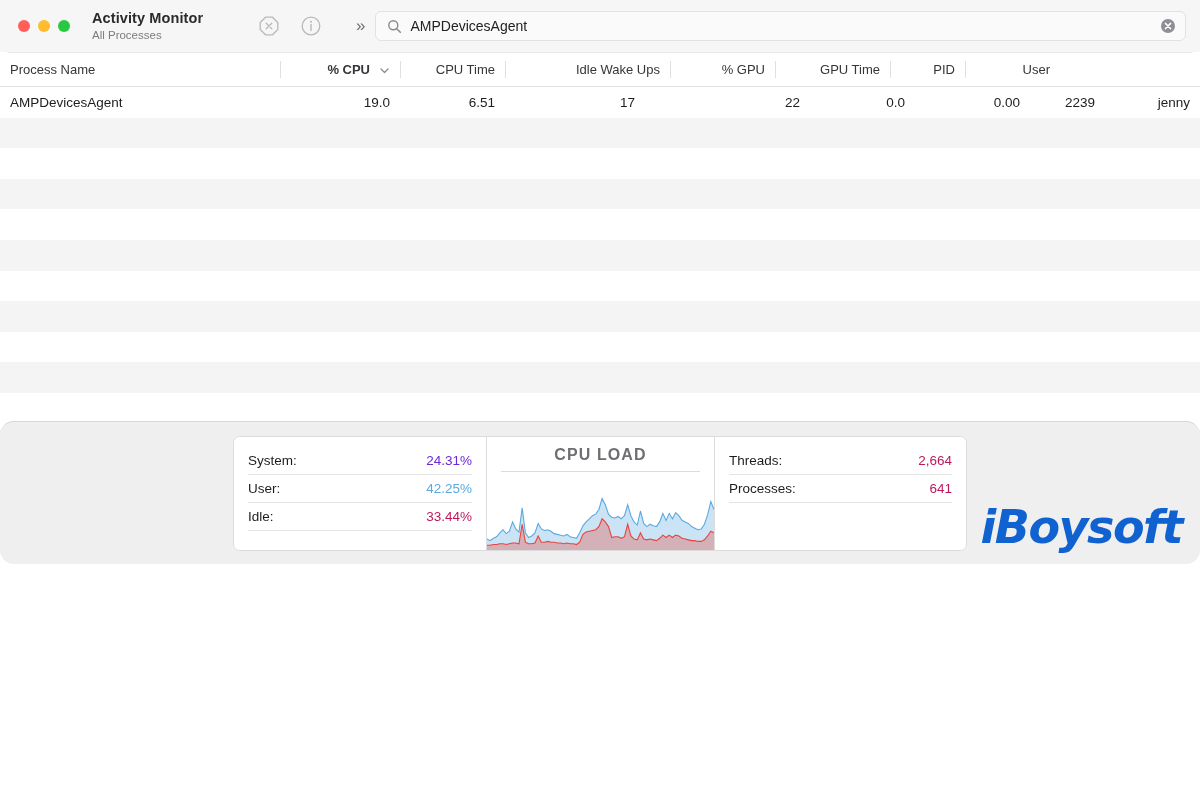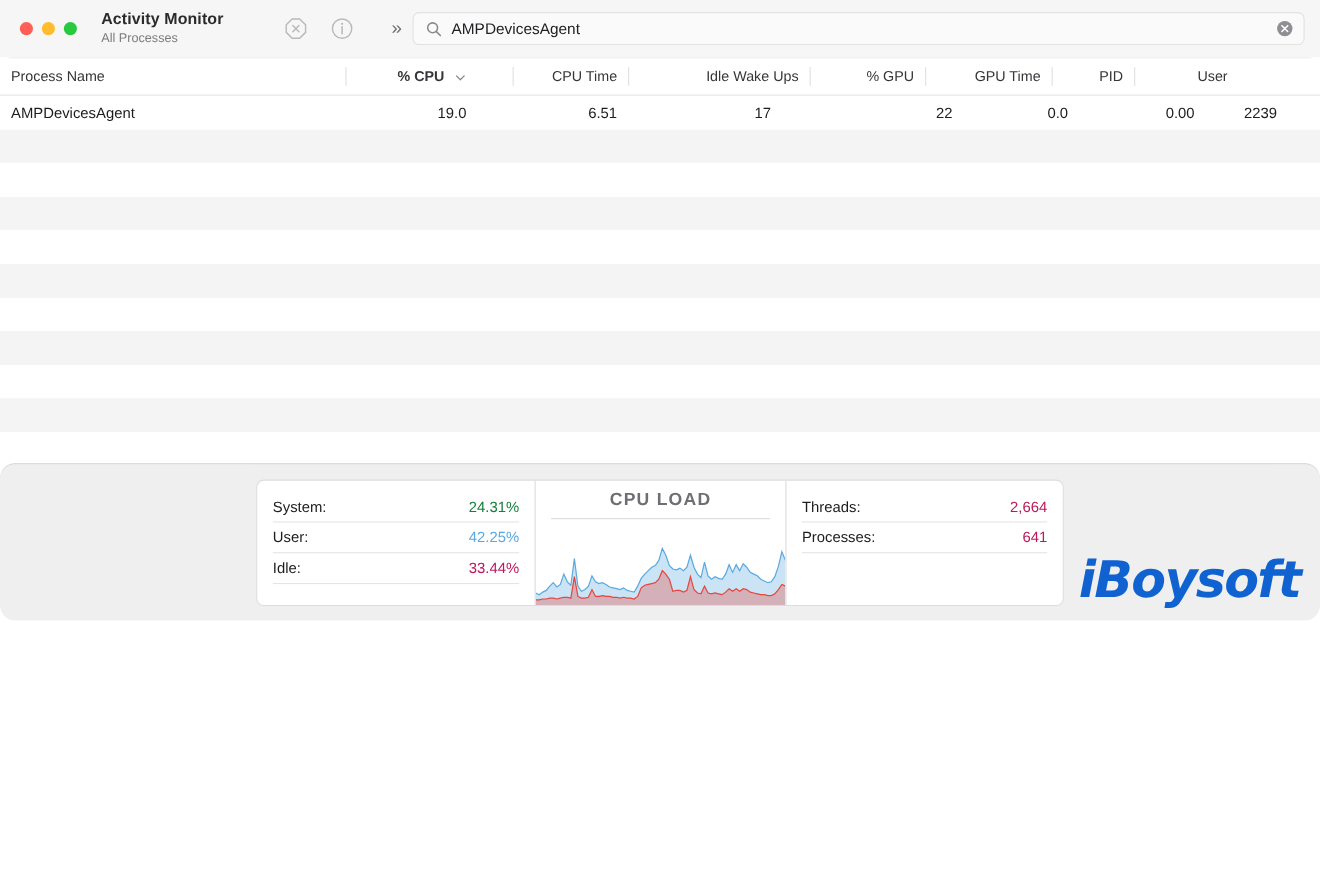--- a/index.html
+++ b/index.html
@@ -219,22 +219,22 @@
     padding: 0 10px;
     display: flex;
     align-items: center;
     white-space: nowrap;
     overflow: hidden;
   }
   .td.num { justify-content: flex-end; }
 
   
   .c-name   { width: 280px; flex: 0 0 280px; }
-  .c-cpu    { width: 120px; flex: 0 0 120px; margin-left: 34px; }
-  .c-cputime{ width: 105px; flex: 0 0 105px; margin-left: 32px; }
+  .c-cpu    { width: 120px; flex: 0 0 120px; }
+  .c-cputime{ width: 105px; flex: 0 0 105px; }
   .c-thr    { width: 140px; flex: 0 0 140px; }
   .c-idle   { width: 165px; flex: 0 0 165px; }
   .c-gpu    { width: 105px; flex: 0 0 105px; }
   .c-gputime{ width: 115px; flex: 0 0 115px; }
   .c-pid    { width: 75px;  flex: 0 0 75px; }
   .c-user   { width: 95px;  flex: 0 0 95px; }
 
   
   .footer {
     height: 143px;
@@ -275,21 +275,21 @@
     display: flex;
     justify-content: space-between;
     align-items: center;
     height: 28px;
     font-size: 13.5px;
     border-bottom: 1px solid #e4e4e4;
   }
   .stat-row.last { border-bottom: 1px solid #e4e4e4; }
   .stat-label { color: #1d1d20; }
   .stat-value { color: #be185d; }
-  .stat-value.red  { color: #15803d; }
+  .stat-value.red  { color: #6d28d9; }
   .stat-value.blue { color: #5aa9e0; }
 
   .graph-panel {
     width: 228px;
     background: #ffffff;
     display: flex;
     flex-direction: column;
     padding: 9px 0 0 0;
   }
   .graph-title {

